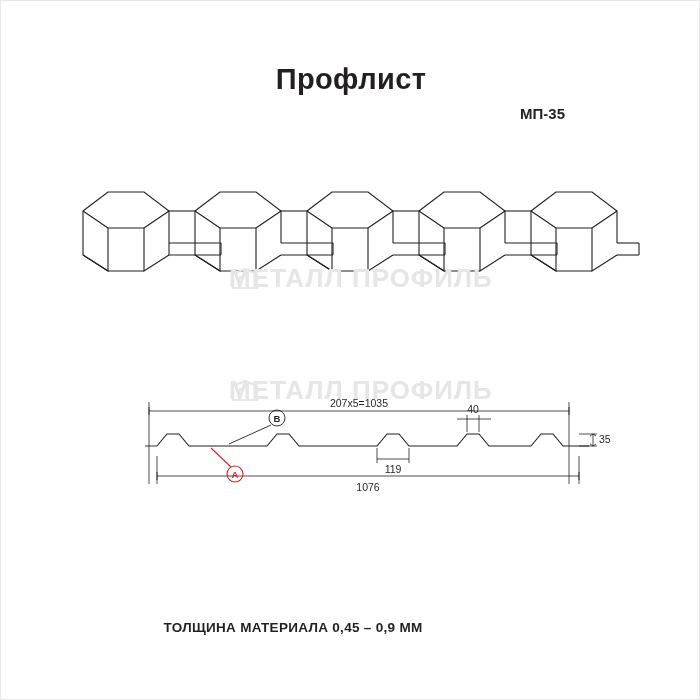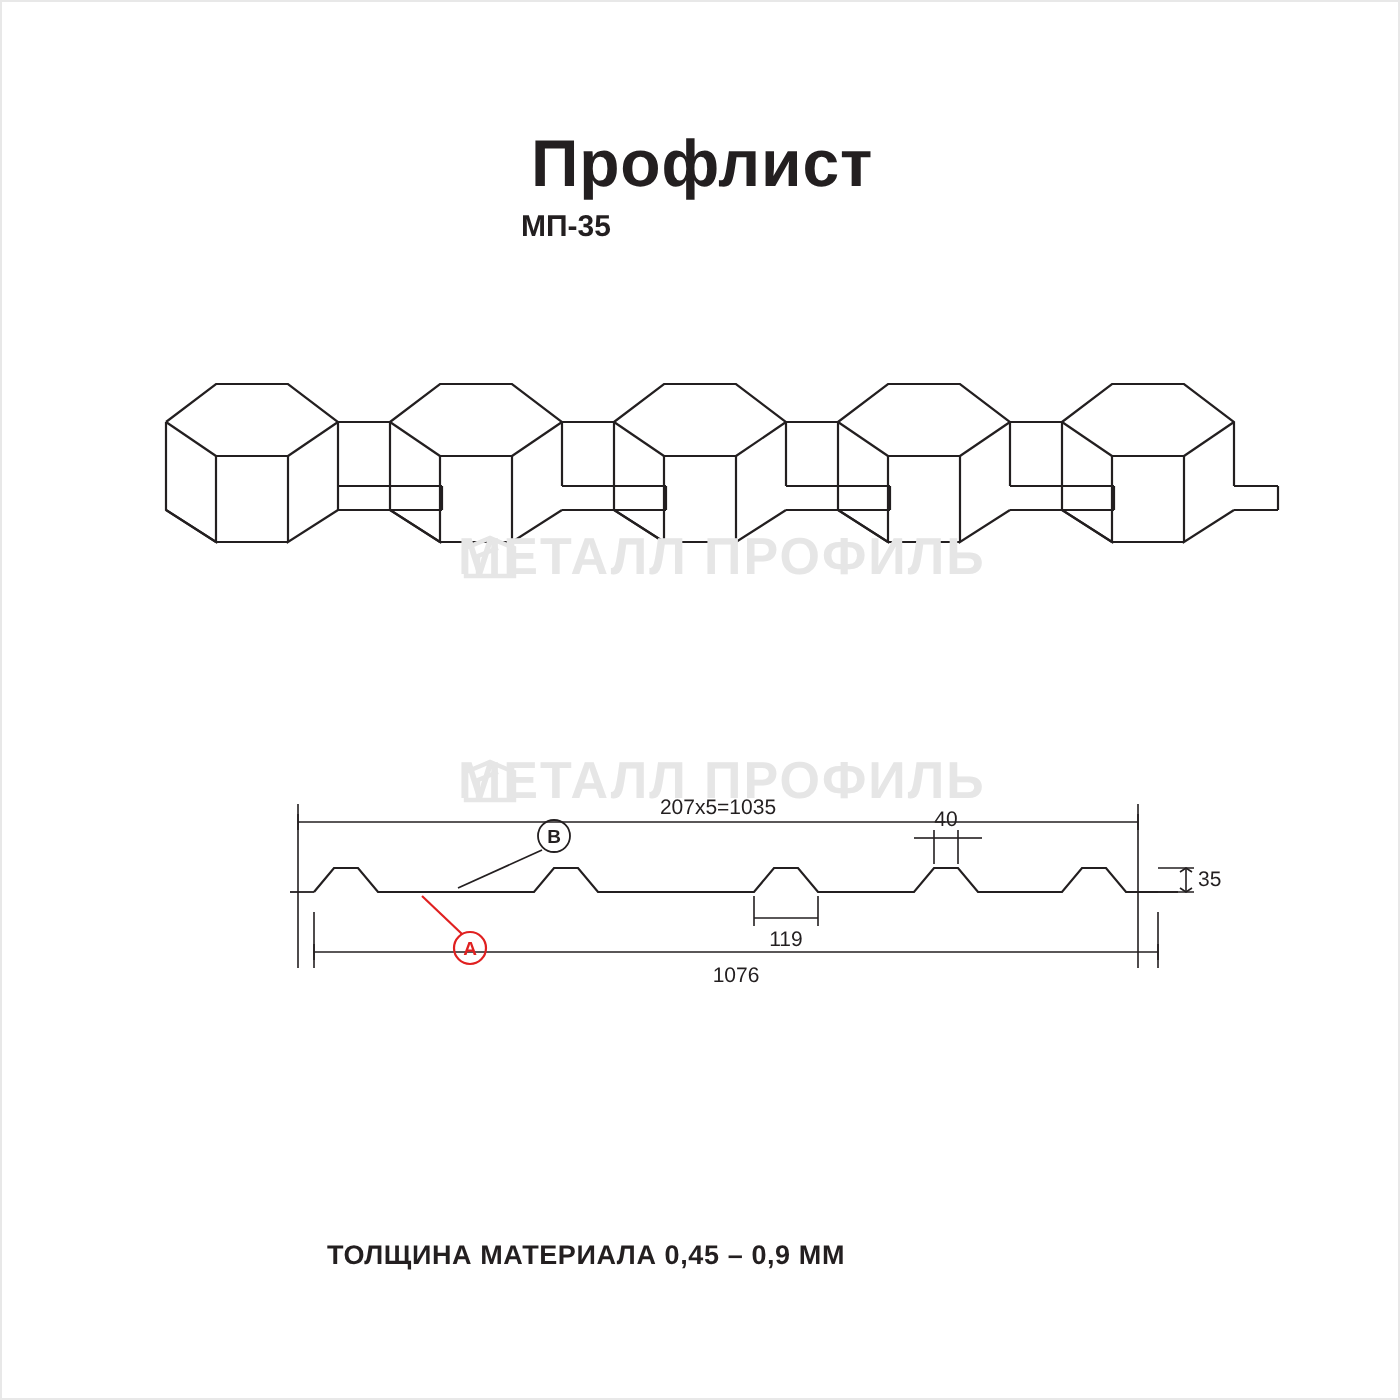--- a/index.html
+++ b/index.html
@@ -21,31 +21,31 @@
     height: 700px;
     border: 1px solid #e8e8e8;
     box-sizing: border-box;
   }
   .title {
     position: absolute;
     top: 62px;
     left: 0;
     width: 700px;
     text-align: center;
-    font-size: 33px;
+    font-size: 29px;
     font-weight: bold;
     letter-spacing: 0.4px;
     color: #231f20;
   }
   .subtitle {
     position: absolute;
     top: 104px;
     left: 0;
     width: 564px;
-    text-align: center;
+    text-align: right;
     font-size: 15px;
     font-weight: bold;
     color: #231f20;
   }
   .footer-note {
     position: absolute;
     top: 619px;
     left: 0;
     width: 584px;
     text-align: center;

